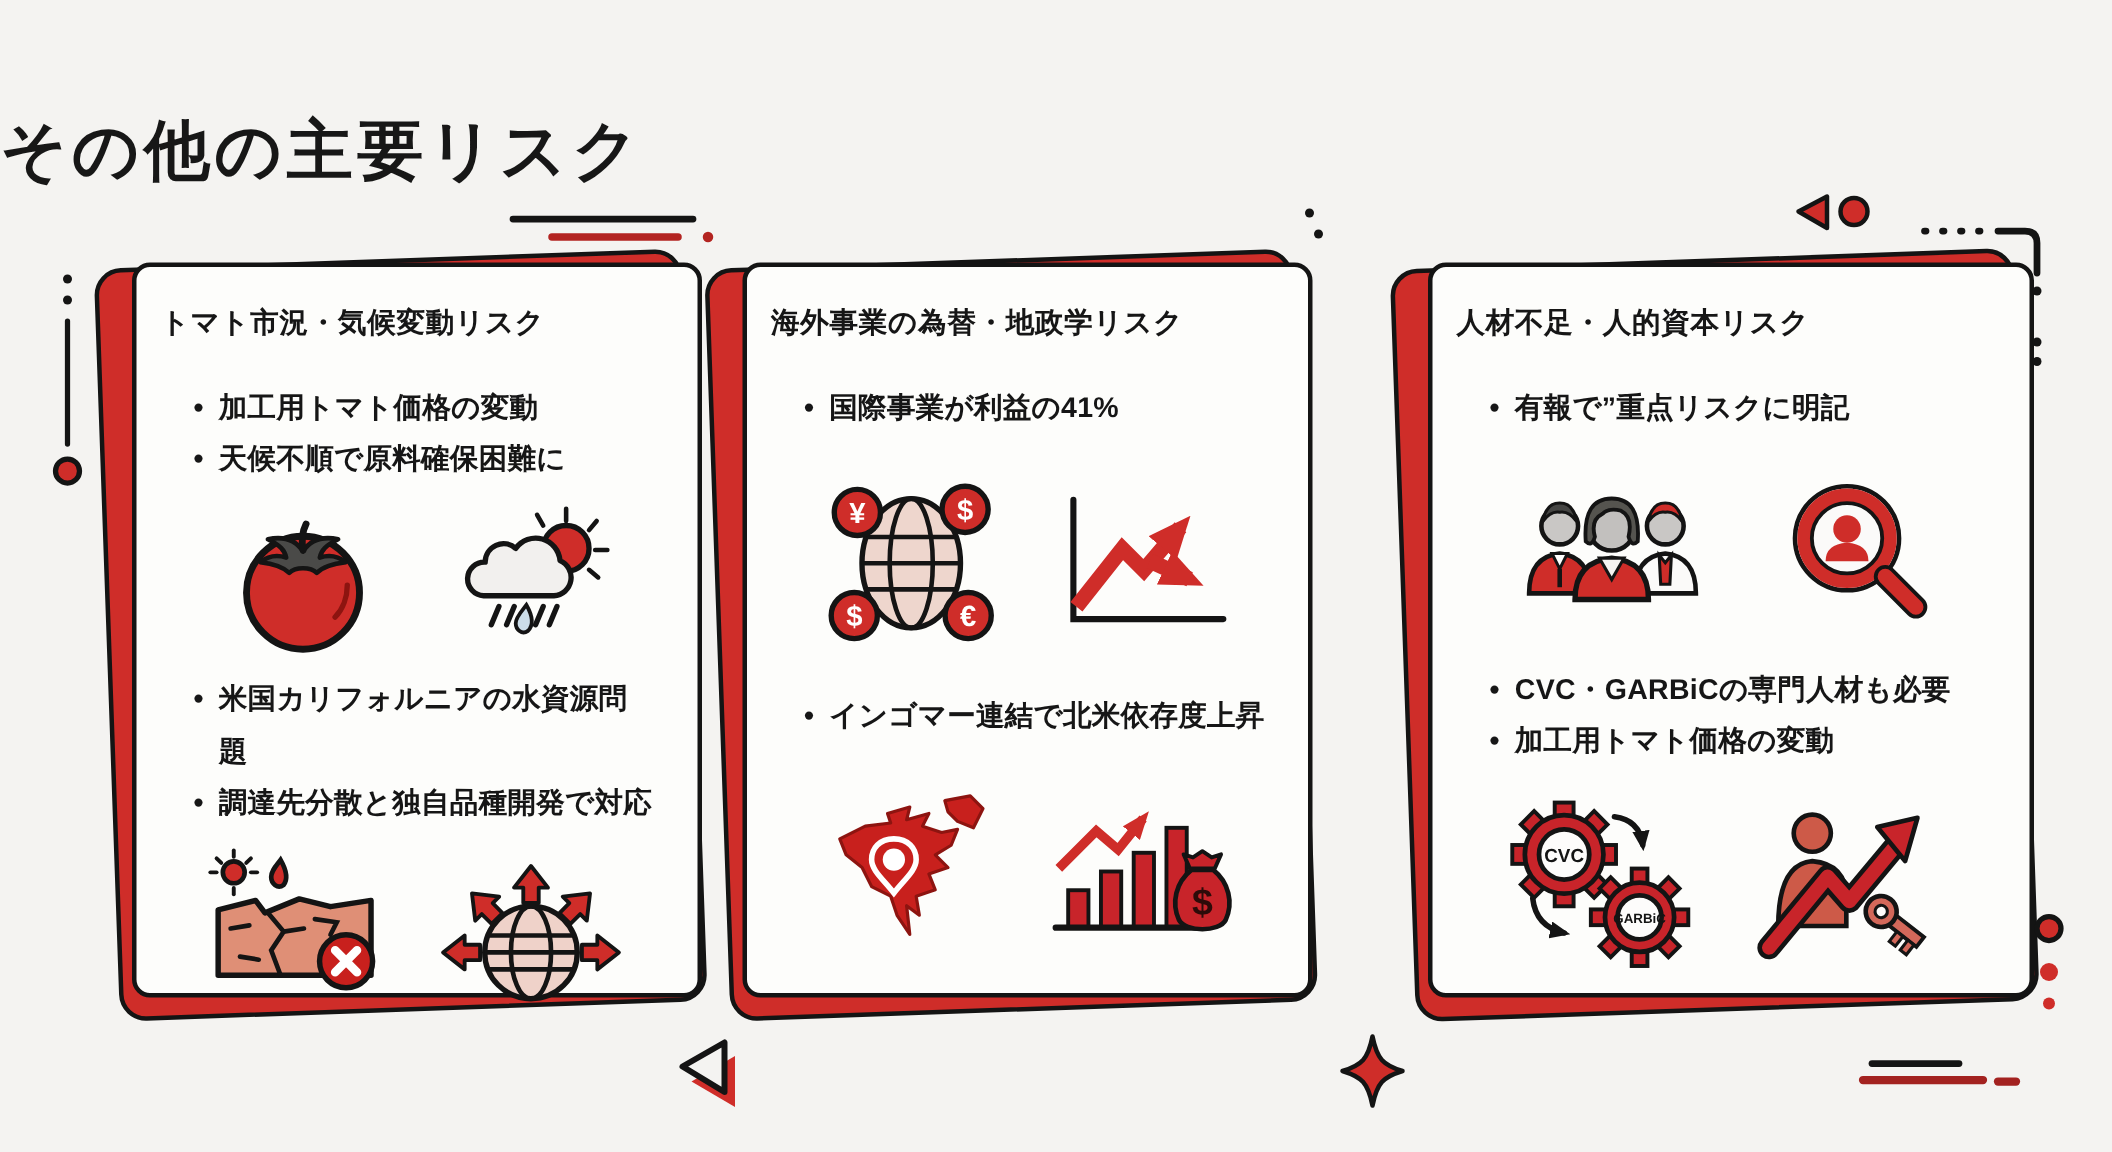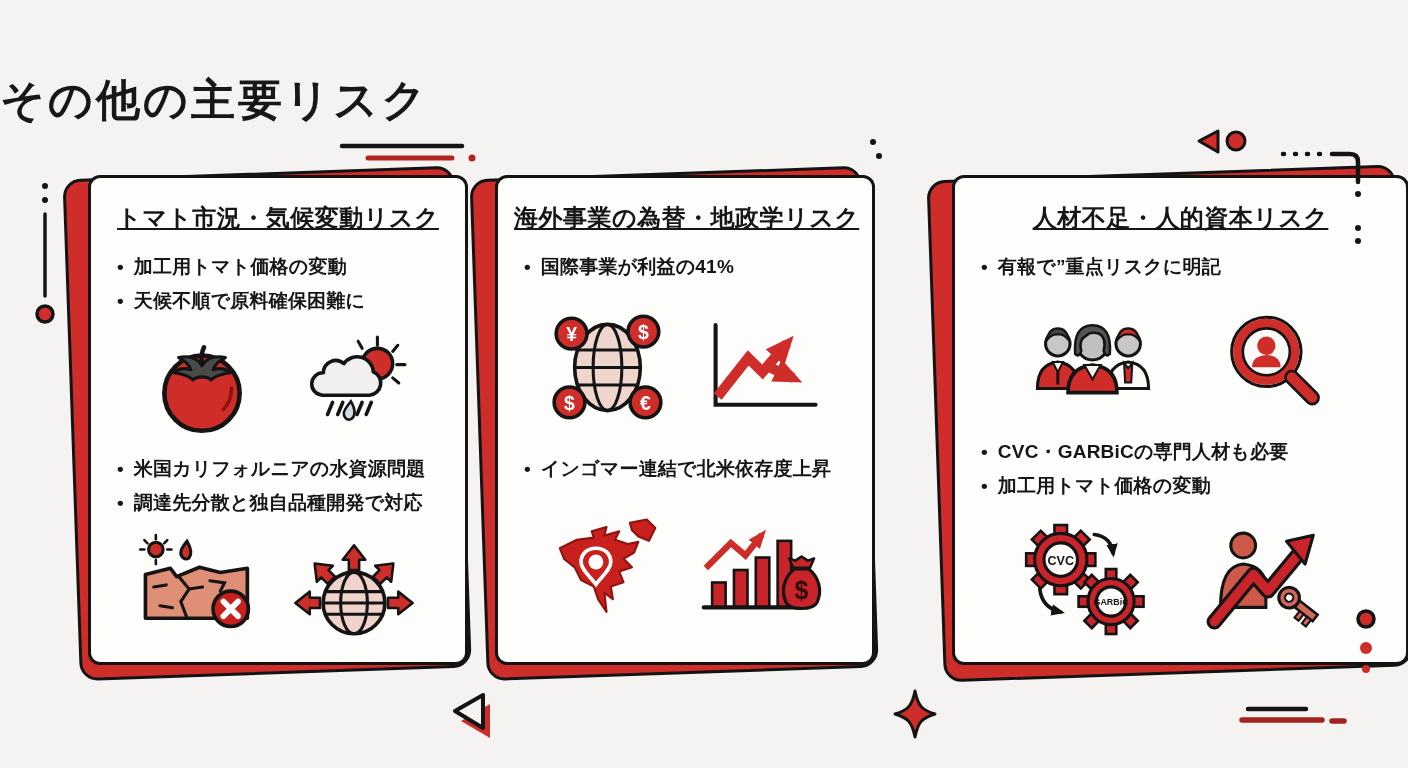--- a/index.html
+++ b/index.html
@@ -11,36 +11,36 @@
     color:#161616;
   }
   .page-title {
     position:absolute; top:42px; left:0; width:100%;
     font-size:44px; font-weight:800; letter-spacing:3px;
     color:#171717;
   }
   .card-wrap { position:absolute; width:380px; height:490px; }
   .card-wrap.c1 { left:88px;  top:175px; }
   .card-wrap.c2 { left:495px; top:175px; }
-  .card-wrap.c3 { left:952px; top:175px; width:457px; }
+  .card-wrap.c3 { left:952px; top:175px; width:404px; }
   .card-back {
     position:absolute; inset:-6px;
     background:#cf2d29; border:3px solid #141414; border-radius:18px;
     transform:rotate(-2deg) translate(-11px,3px);
   }
   .card {
     position:absolute; inset:0;
     background:#fdfdfb; border:3px solid #141414; border-radius:12px;
     padding:20px 16px 8px; display:flex; flex-direction:column;
   }
   .card-title {
-    text-align:center; font-size:24px; font-weight:800;
-    margin:4px 0 16px; letter-spacing:0.5px; white-space:nowrap;text-decoration:underline;
-  }
-  .bullets { list-style:none; margin:0; padding:0 0 0 8px; }
+    font-size:19px; font-weight:800;
+    margin:4px 0 16px; letter-spacing:0.5px; white-space:nowrap;
+  }
+  .bullets { list-style:none; margin:12px; padding:0 0 0 8px; }
   .bullets li { display:flex; font-size:19px; font-weight:700; line-height:1.8; letter-spacing:0.2px; }
   .bullets li::before { content:"•"; margin:0 10px 0 2px; }
   .icon-row { flex:1; display:flex; align-items:center; justify-content:space-evenly; }
   svg { overflow:visible; }
   .deco-layer { position:absolute; inset:0; pointer-events:none; }
 </style>
 </head>
 <body>
 
 <svg width="0" height="0" style="position:absolute">

